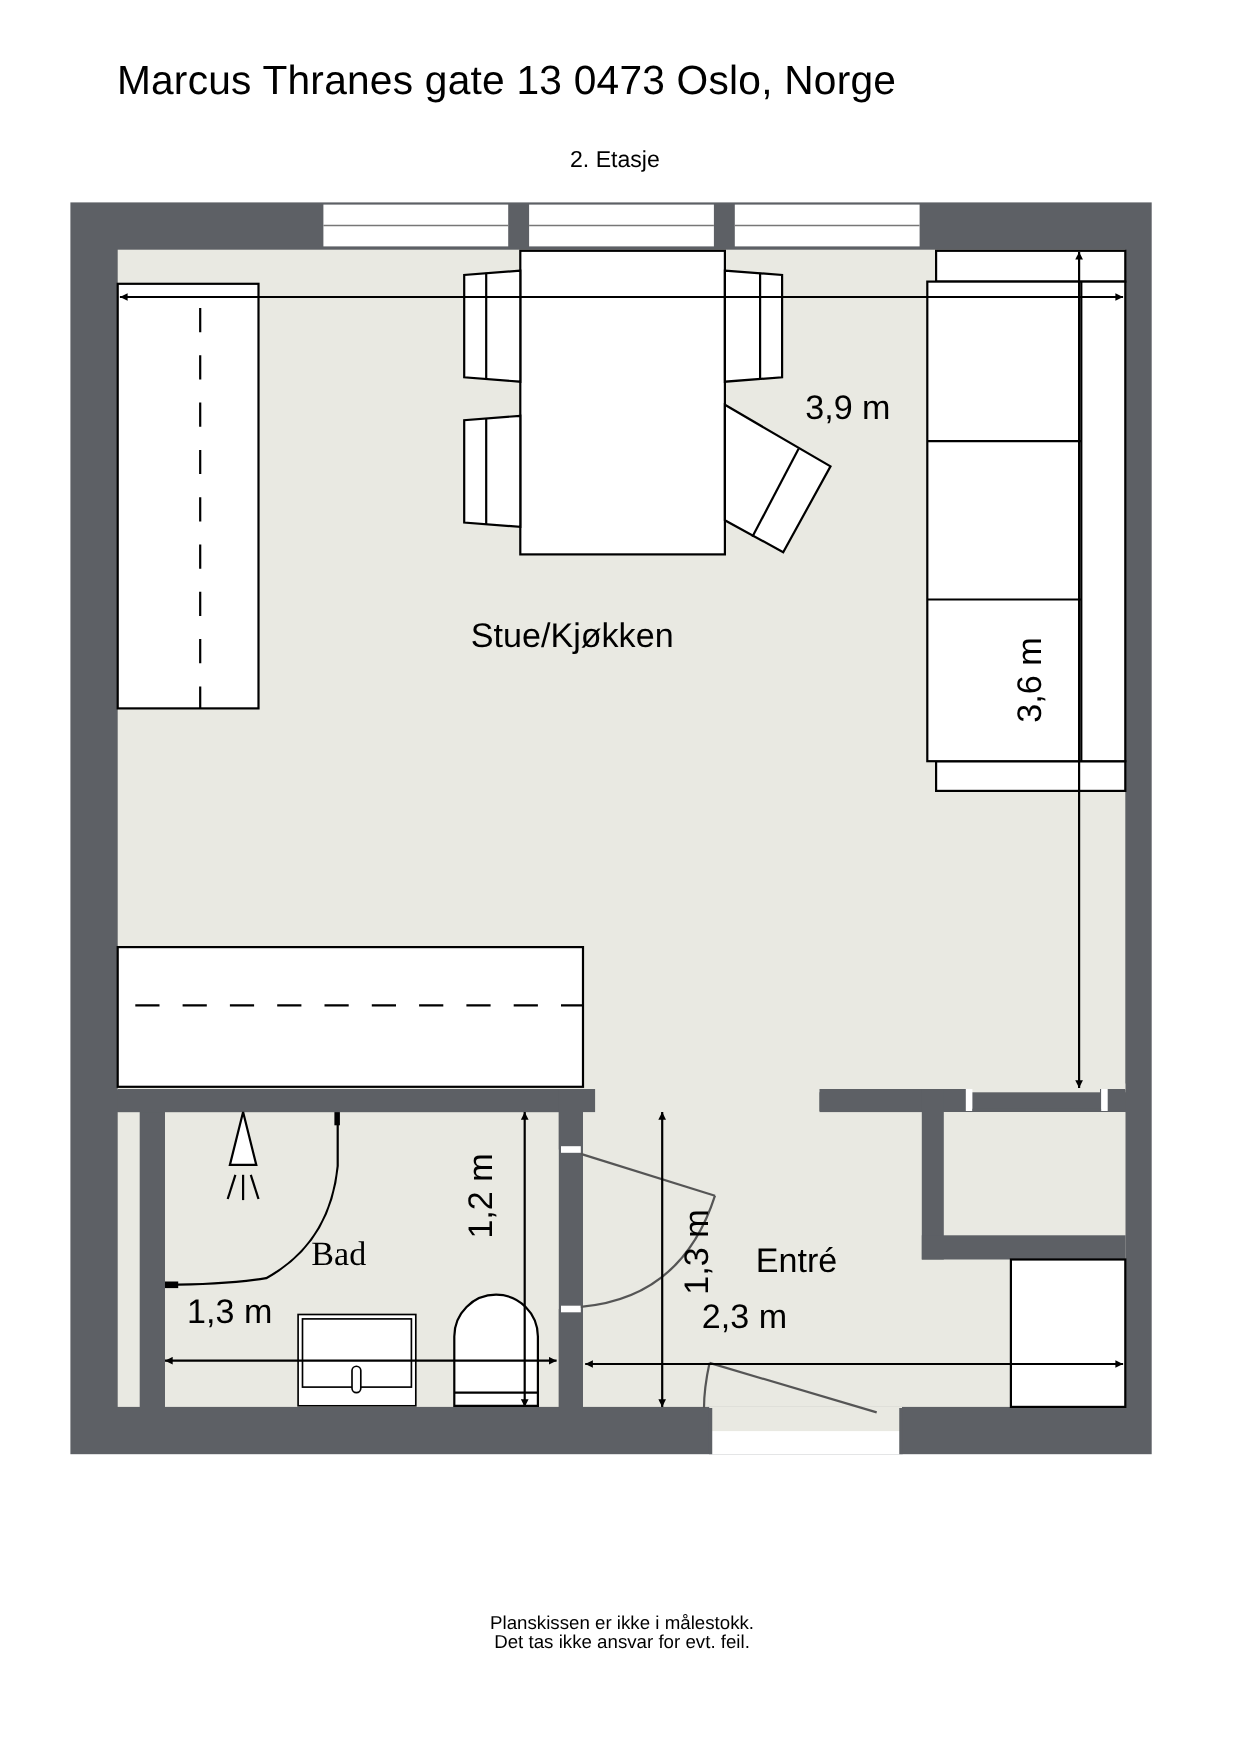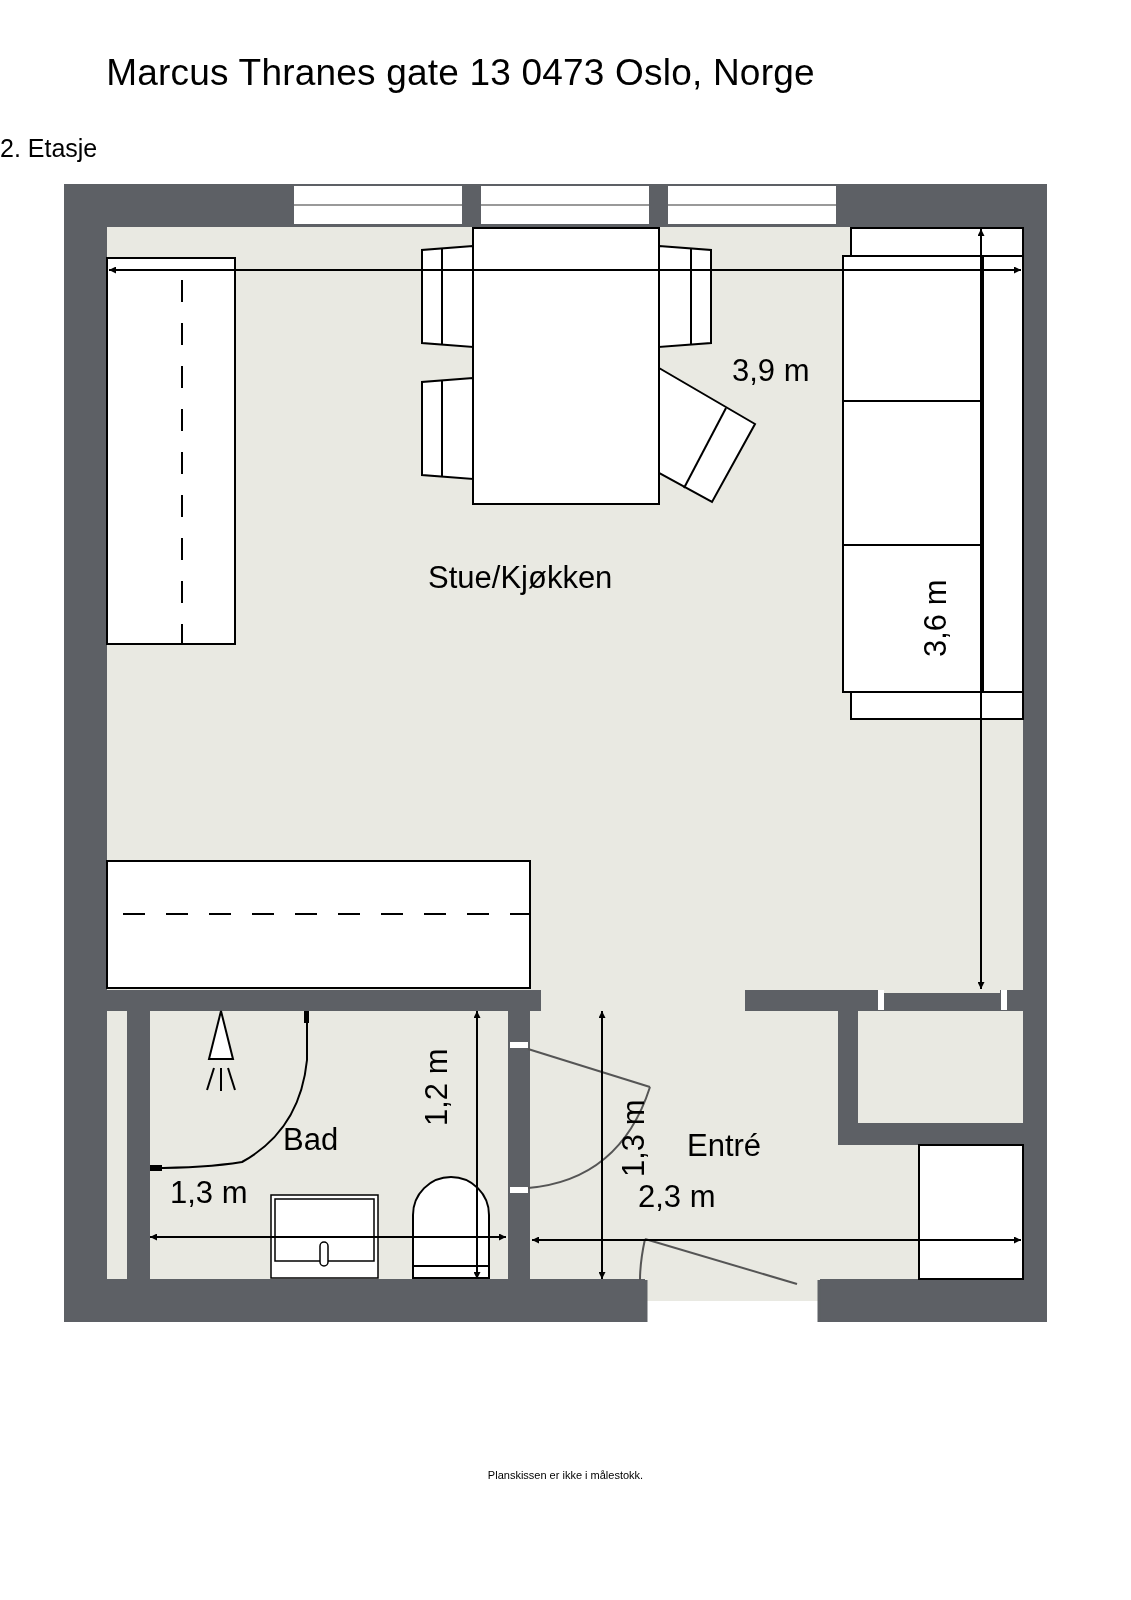--- a/index.html
+++ b/index.html
@@ -1,27 +1,27 @@
 <!DOCTYPE html>
 <html><head>
 <meta charset="utf-8">
 <style>
   html, body { margin: 0; padding: 0; background: #ffffff; }
   body { width: 1131px; height: 1600px; position: relative; overflow: hidden;
          font-family: "Liberation Sans", sans-serif; color: #000; }
   .title { position: absolute; left: 0; width: 921px; top: 52px; text-align: center;
            font-size: 37px; letter-spacing: 0.2px; }
-  .subtitle { position: absolute; left: 0; width: 1118px; top: 134px; 
-              font-size: 25px; }
+  .subtitle { position: absolute; left: 0; width: 1118px; top: 134px; text-align: center;
+              font-size: 21px; }
   svg.plan { position: absolute; left: 0; top: 0; }
   .lbl { position: absolute; white-space: nowrap; font-size: 31px; line-height: 1; }
   .room { position: absolute; white-space: nowrap; font-size: 31px; line-height: 1; }
   .rot { transform-origin: left top; transform: rotate(-90deg); }
   .footer { position: absolute; left: 0; width: 1131px; top: 1467px; text-align: center;
-            font-size: 11px; line-height: 17px; }
+            font-size: 17px; line-height: 17px; }
 </style>
 </head>
 <body>
 
 <div class="title">Marcus Thranes gate 13 0473 Oslo, Norge</div>
 <div class="subtitle">2. Etasje</div>
 
 <svg class="plan" width="1131" height="1600" viewBox="0 0 1131 1600">
   <defs>
     <marker id="ah" viewBox="0 0 10 10" refX="10" refY="5" markerWidth="7" markerHeight="7" orient="auto-start-reverse" markerUnits="userSpaceOnUse">
@@ -147,23 +147,24 @@
     <line x1="477" y1="1011" x2="477" y2="1279" marker-start="url(#ah)" marker-end="url(#ah)"></line>
     <line x1="532" y1="1240" x2="1021" y2="1240" marker-start="url(#ah)" marker-end="url(#ah)"></line>
     <line x1="602" y1="1011" x2="602" y2="1279" marker-start="url(#ah)" marker-end="url(#ah)"></line>
   </g>
 </svg>
 
 <div class="room" style="left:428px; top:562px;">Stue/Kjøkken</div>
 <div class="lbl" style="left:732px; top:307px;margin-top:48px;">3,9 m</div>
 <div class="lbl rot" style="left:920px; top:657px;">3,6 m</div>
 
-<div class="room" style="left:283px; top:1124px;">Bad</div>
+<div class="room" style="left:283px; top:1124px;font-family:Liberation Serif, serif;">Bad</div>
 <div class="lbl" style="left:170px; top:1177px;">1,3 m</div>
 <div class="lbl rot" style="left:421px; top:1126px;">1,2 m</div>
 
 <div class="room" style="left:687px; top:1130px;">Entré</div>
 <div class="lbl" style="left:638px; top:1181px;">2,3 m</div>
 <div class="lbl rot" style="left:618px; top:1177px;">1,3 m</div>
 
 <div class="footer">
   <div>Planskissen er ikke i målestokk.</div>
+  <div>Det tas ikke ansvar for evt. feil.</div>
 </div>
 
 </body></html>

